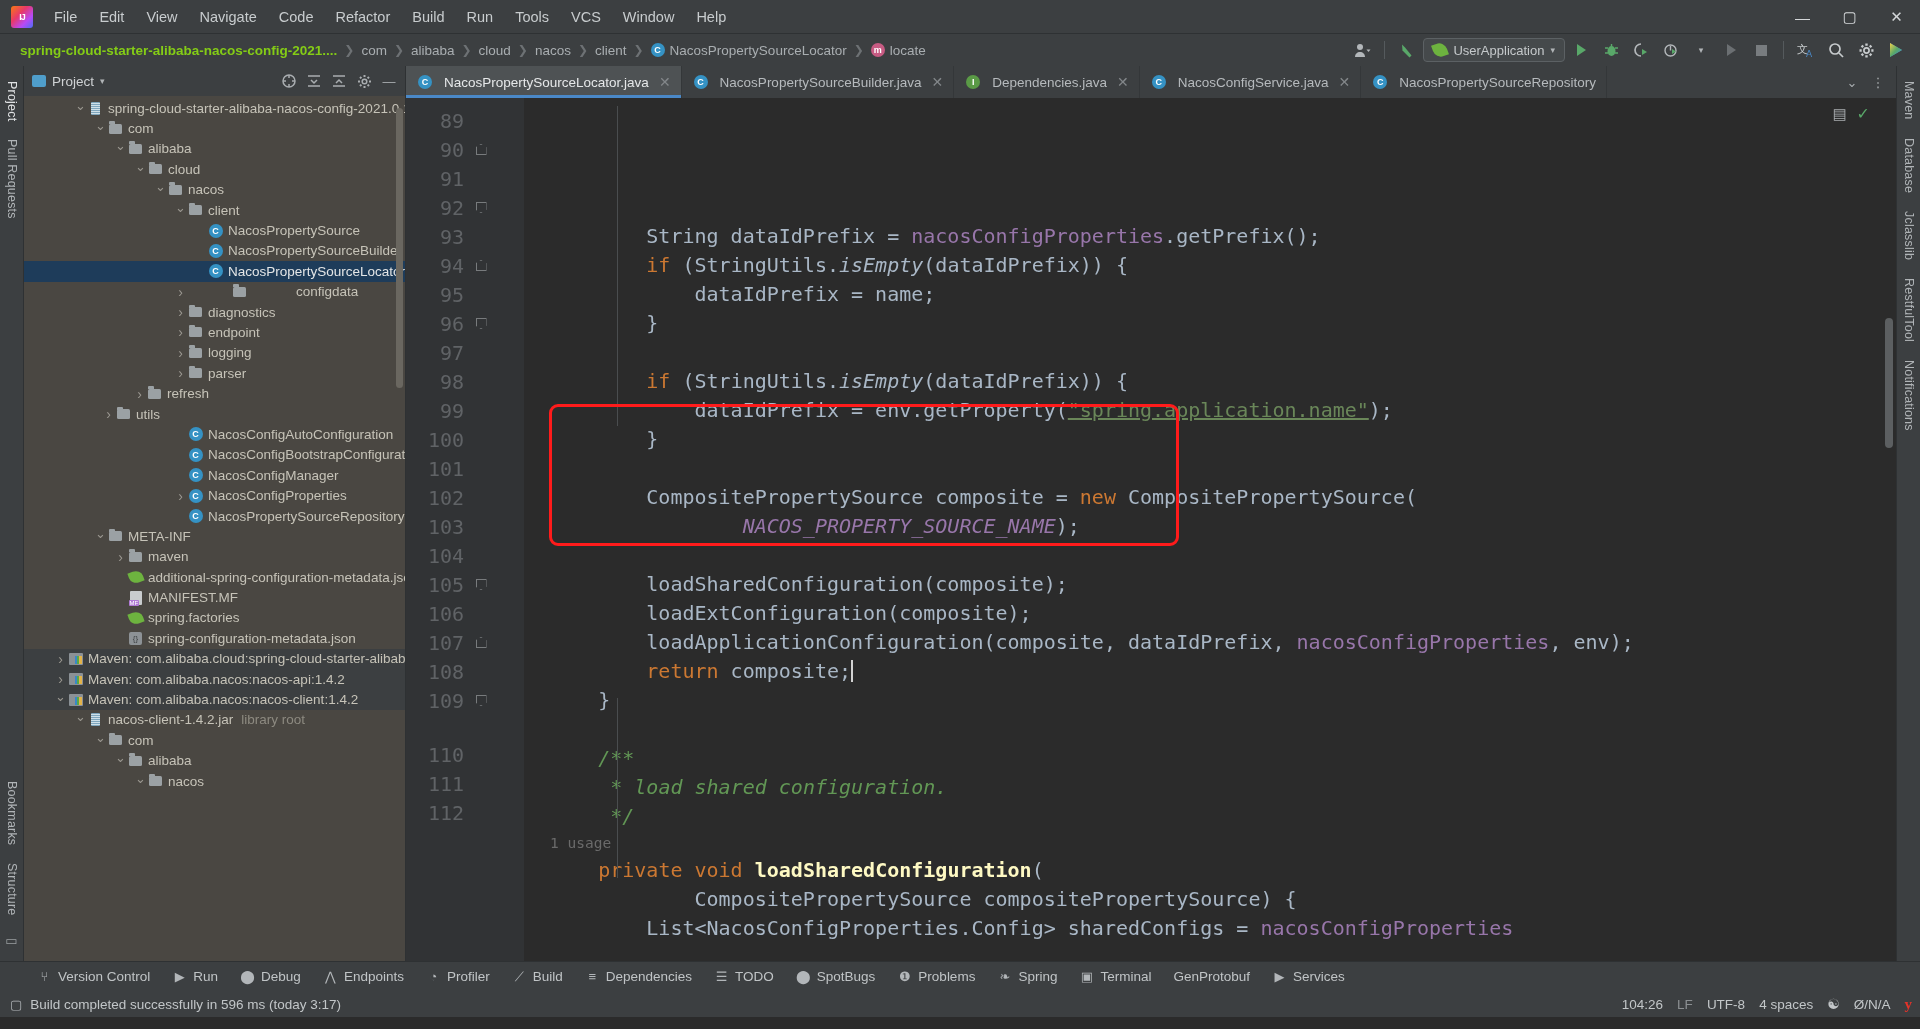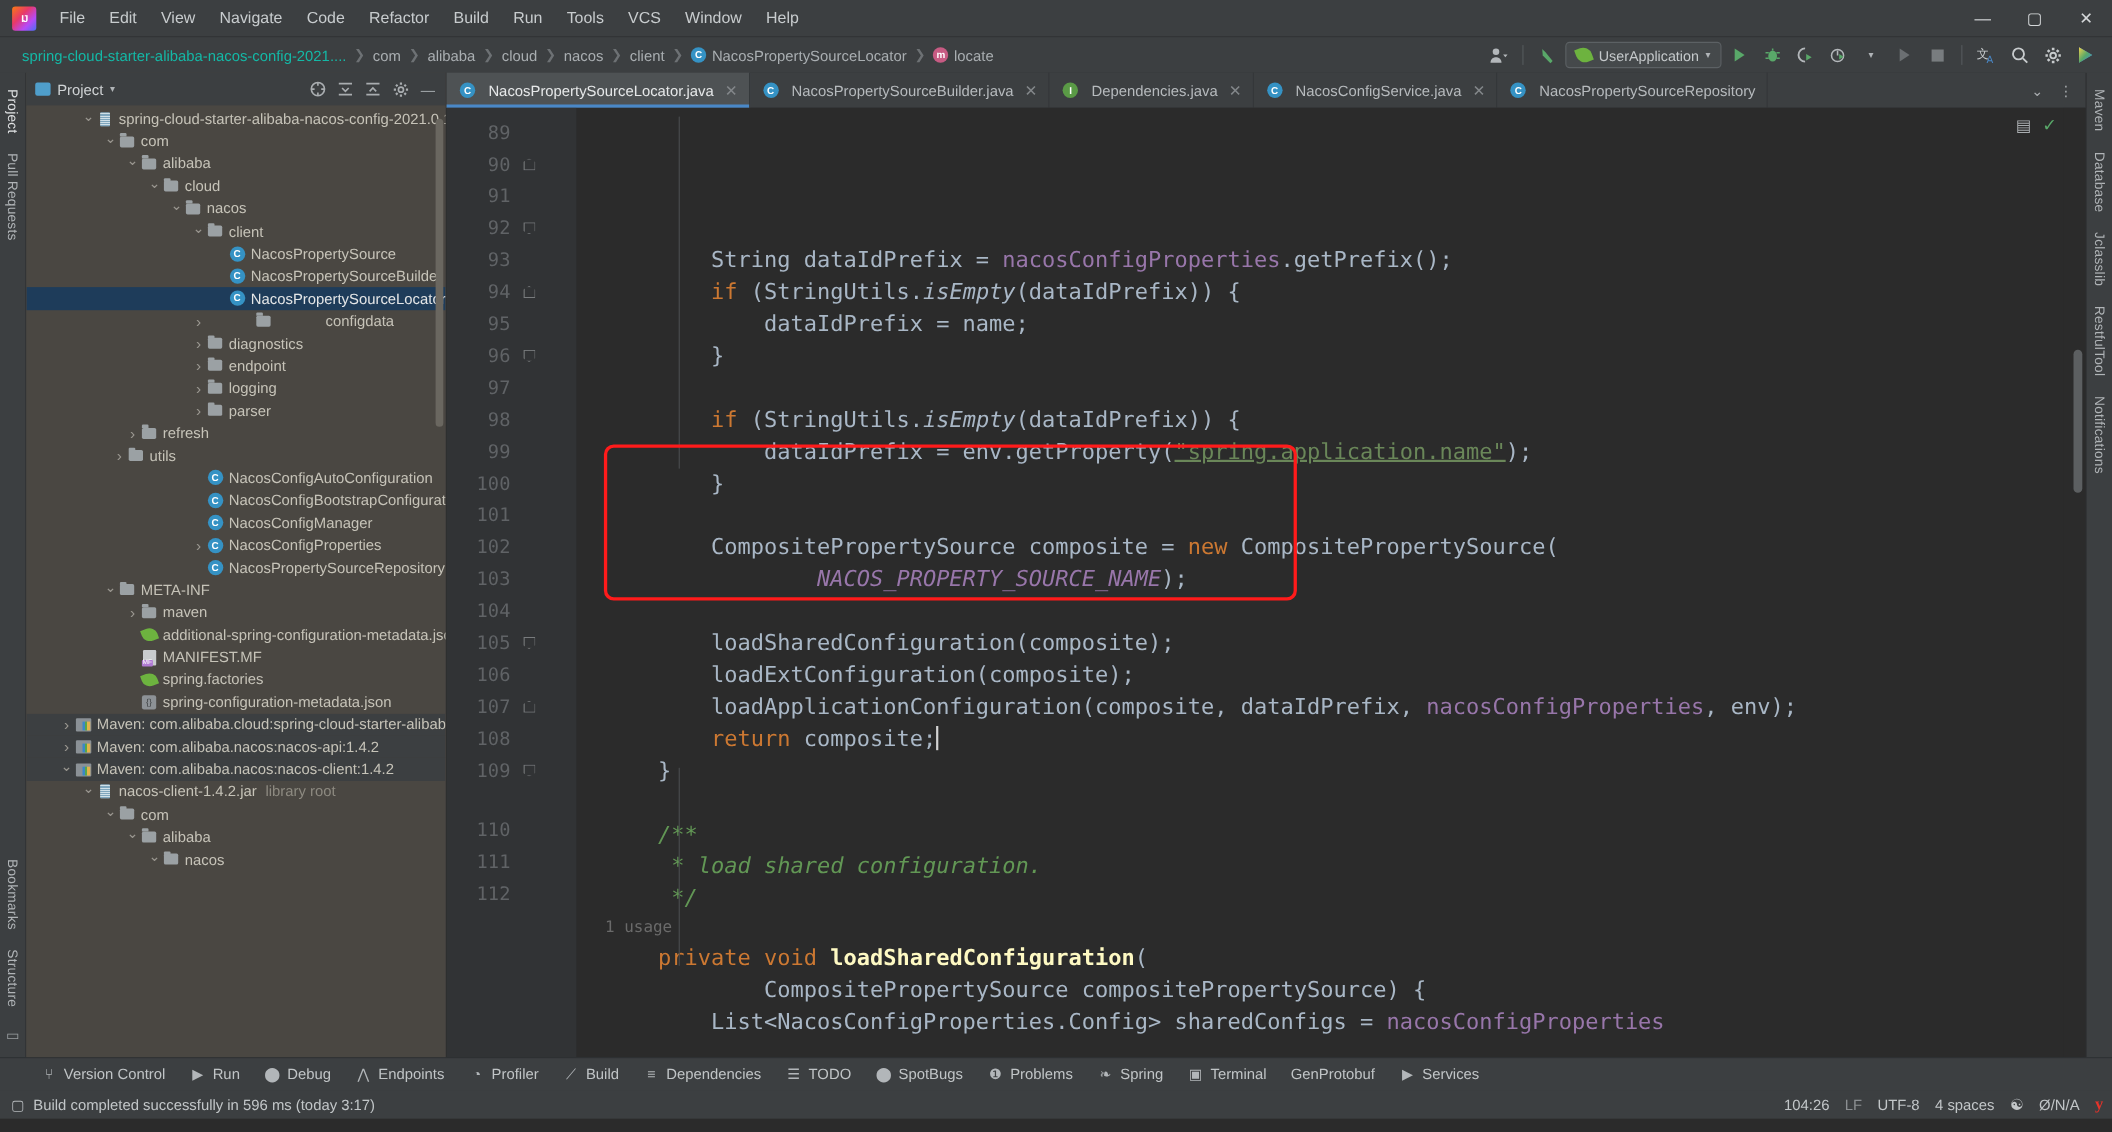--- a/index.html
+++ b/index.html
@@ -42,21 +42,21 @@
     width: 47px; height: 34px; display: flex; align-items: center; justify-content: center;
     color: #d4d7d9; font-size: 15px;
   }
 
   
   .navbar {
     height: 32px; flex: 0 0 32px; background: #3c3f41; display: flex; align-items: center;
     padding-left: 20px; position: relative;
   }
   .crumb { display: flex; align-items: center; color: #a9aeb1; font-size: 13.5px; white-space: nowrap; }
-  .crumb.root { color: #14b8a6; font-weight: normal; }
+  .crumb.root { color: #84cc16; font-weight: bold; }
   .crumb-sep { color: #6d7174; margin: 0 7px; font-size: 12px; }
   .cls-badge {
     width: 14px; height: 14px; border-radius: 50%; margin-right: 5px; flex: 0 0 14px;
     display: flex; align-items: center; justify-content: center;
     font-size: 9px; color: #fff; font-weight: bold;
   }
   .cls-badge.c { background: #3592c4; }
   .cls-badge.m { background: #c75b83; }
   .cls-badge.i { background: #5a9a46; }
   .navbar-right { margin-left: auto; display: flex; align-items: center; padding-right: 10px; gap: 2px; }
@@ -165,21 +165,21 @@
   .tab .x { color: #83878a; font-size: 14px; margin-left: 3px; }
   .tabs-right { margin-left: auto; display: flex; align-items: center; padding-right: 6px; gap: 2px;}
   .tabs-act { width: 24px; height: 30px; display:flex; align-items:center; justify-content:center; color:#a9adb0; font-size:13px;}
 
   .code-area { flex: 1 1 auto; display: flex; position: relative; overflow: hidden; background: #2b2b2b; }
   .gutter {
     width: 118px; flex: 0 0 118px; background: #313335; position: relative;
     padding-top: 8px; font-family: "DejaVu Sans Mono", monospace; font-size: 17px;
   }
   .gline { height: 29px; display: flex; align-items: center; position: relative; }
-  .gnum { width: 62px; text-align: right; color: #606366; font-size: 17px; padding-right: 4px;}
+  .gnum { width: 62px; text-align: right; color: #606366; font-size: 20px; padding-right: 4px;}
   .gfold { width: 26px; display: flex; align-items: center; justify-content: center; }
   .fold-top { width:11px; height:11px; position:relative; }
   .fold-top::before{content:""; position:absolute; inset:0; border:1px solid #787b7d; clip-path: polygon(0 30%, 50% 0, 100% 30%, 100% 100%, 0 100%);}
   .fold-bot { width:11px; height:11px; position:relative;}
   .fold-bot::before{content:""; position:absolute; inset:0; border:1px solid #787b7d; clip-path: polygon(0 0, 100% 0, 100% 70%, 50% 100%, 0 70%);}
 
   .code {
     flex: 1 1 auto; position: relative; padding-top: 8px; overflow: hidden;
     font-family: "DejaVu Sans Mono", monospace; font-size: 20px; line-height: 29px;
     color: #a9b7c6; white-space: pre;
@@ -520,21 +520,21 @@
             </span>
             <span>logging</span>
           </div>
           <div class="row" style="padding-left: 150px;">
             <span class="arrow right"></span>
             <span class="ico">
               <span class="ico-folder"></span>
             </span>
             <span>parser</span>
           </div>
-          <div class="row" style="padding-left: 90px;">
+          <div class="row" style="padding-left: 90px; margin-left: 19px;">
             <span class="arrow right"></span>
             <span class="ico">
               <span class="ico-folder"></span>
             </span>
             <span>refresh</span>
           </div>
           <div class="row" style="padding-left: 78px;">
             <span class="arrow right"></span>
             <span class="ico">
               <span class="ico-folder"></span>

